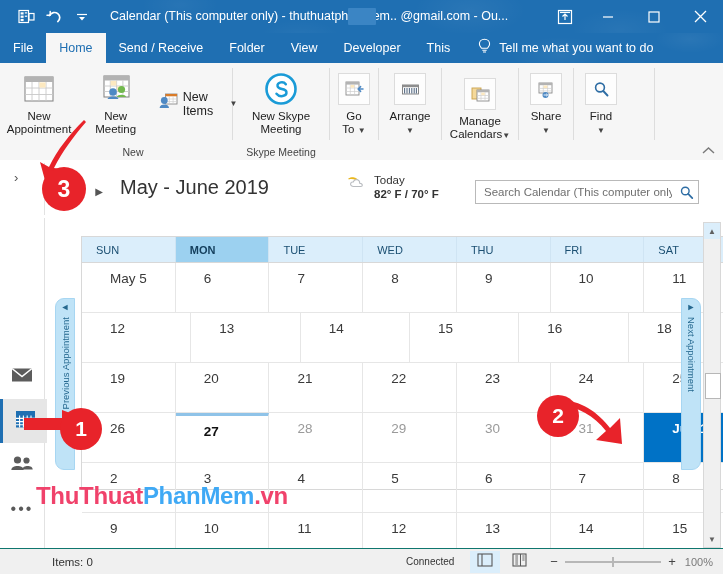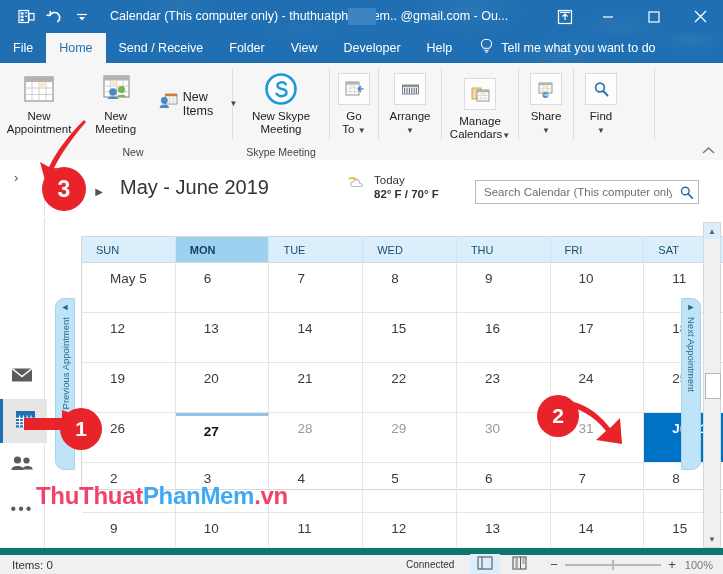--- a/index.html
+++ b/index.html
@@ -182,22 +182,22 @@
   .vscroll .sthumb{
     position:absolute;left:1px;top:150px;width:14px;height:24px;
     background:#ffffff;border:1px solid #b7b7b7;cursor:pointer;
   }
   .vscroll .sbtn.bottom{position:absolute;bottom:0;left:0;width:16px;}
   .vscroll .sbtn.top{position:absolute;top:0;left:0;width:16px;background:#dbeefb;}
 
   
   .status{
     position:absolute;left:0;bottom:0;width:723px;height:26px;
-    background:#f0f0f0;border-top:7px solid #0f766e;box-sizing:border-box;
-    display:flex;align-items:center;
+    background:#f0f0f0;border-top:1px solid #0f766e;box-sizing:border-box;
+    display:flex;align-items:center;padding-left:40px;
   }
   .status .items{margin-left:12px;font-size:11.5px;color:#333;}
   .status .conn{position:absolute;left:406px;font-size:10px;color:#333;}
   .viewbtn{
     width:30px;height:22px;display:flex;align-items:center;justify-content:center;cursor:pointer;
   }
   .viewbtn.on{background:#dbeefb;}
   .zoomwrap{position:absolute;right:10px;display:flex;align-items:center;gap:6px;}
   .zoom-minus,.zoom-plus{font-size:13px;color:#444;cursor:pointer;width:10px;text-align:center;}
   .zoom-track{position:relative;width:96px;height:12px;cursor:pointer;}
@@ -285,21 +285,21 @@
     </div>
   </div>
 
   <div class="tabbar">
     <div class="tab">File</div>
     <div class="tab active">Home</div>
     <div class="tab">Send / Receive</div>
     <div class="tab">Folder</div>
     <div class="tab">View</div>
     <div class="tab">Developer</div>
-    <div class="tab">Help</div>
+    <div class="tab">This</div>
     <div class="tellme">
       <span>
         <svg width="15" height="17" viewBox="0 0 15 17">
           <path d="M7.5 1.2 C4.4 1.2 2.4 3.4 2.4 5.9 C2.4 7.8 3.7 9 4.6 10.3 L10.4 10.3 C11.3 9 12.6 7.8 12.6 5.9 C12.6 3.4 10.6 1.2 7.5 1.2 Z" fill="none" stroke="#ffffff" stroke-width="1.1"></path>
           <path d="M5.3 12.2 H9.7 M6 14 H9" stroke="#ffffff" stroke-width="1.1"></path>
         </svg>
       </span>
       <span>Tell me what you want to do</span>
     </div>
   </div>
@@ -597,21 +597,20 @@
         <div class="cal-cell"><span class="dnum">10</span></div>
         <div class="cal-cell"><span class="dnum">11</span></div>
       </div>
 
       <div class="cal-row">
         <div class="cal-cell"><span class="dnum">12</span></div>
         <div class="cal-cell"><span class="dnum">13</span></div>
         <div class="cal-cell"><span class="dnum">14</span></div>
         <div class="cal-cell"><span class="dnum">15</span></div>
         <div class="cal-cell"><span class="dnum">16</span></div>
-        <div class="cal-cell"><span class="dnum">17</span></div>
         <div class="cal-cell"><span class="dnum">18</span></div>
       </div>
 
       <div class="cal-row">
         <div class="cal-cell"><span class="dnum">19</span></div>
         <div class="cal-cell"><span class="dnum">20</span></div>
         <div class="cal-cell"><span class="dnum">21</span></div>
         <div class="cal-cell"><span class="dnum">22</span></div>
         <div class="cal-cell"><span class="dnum">23</span></div>
         <div class="cal-cell"><span class="dnum">24</span></div>

